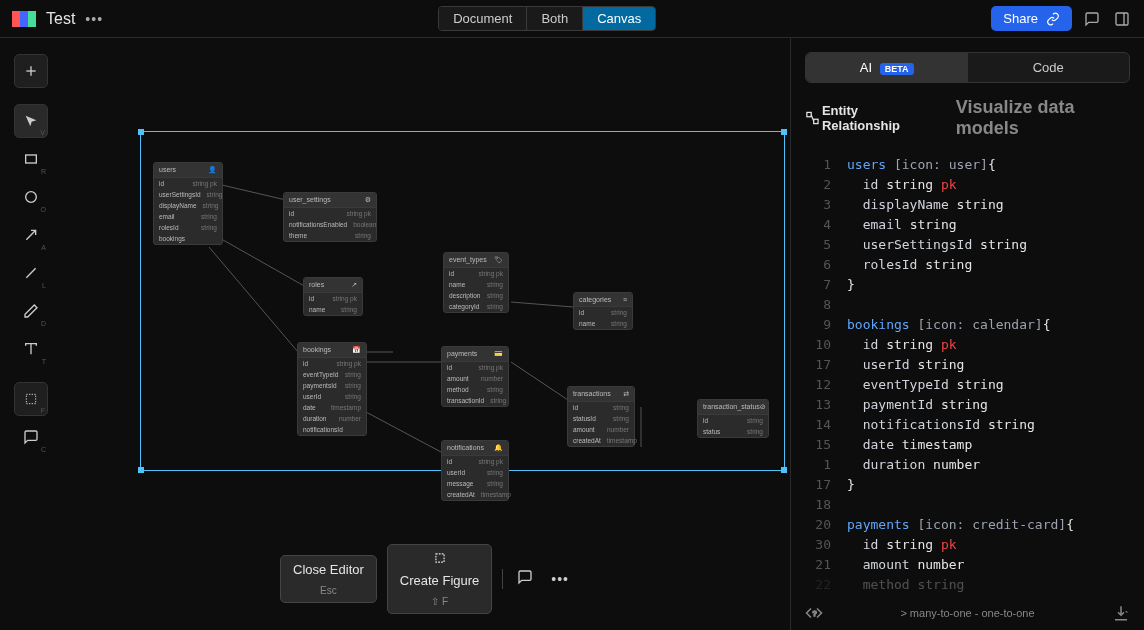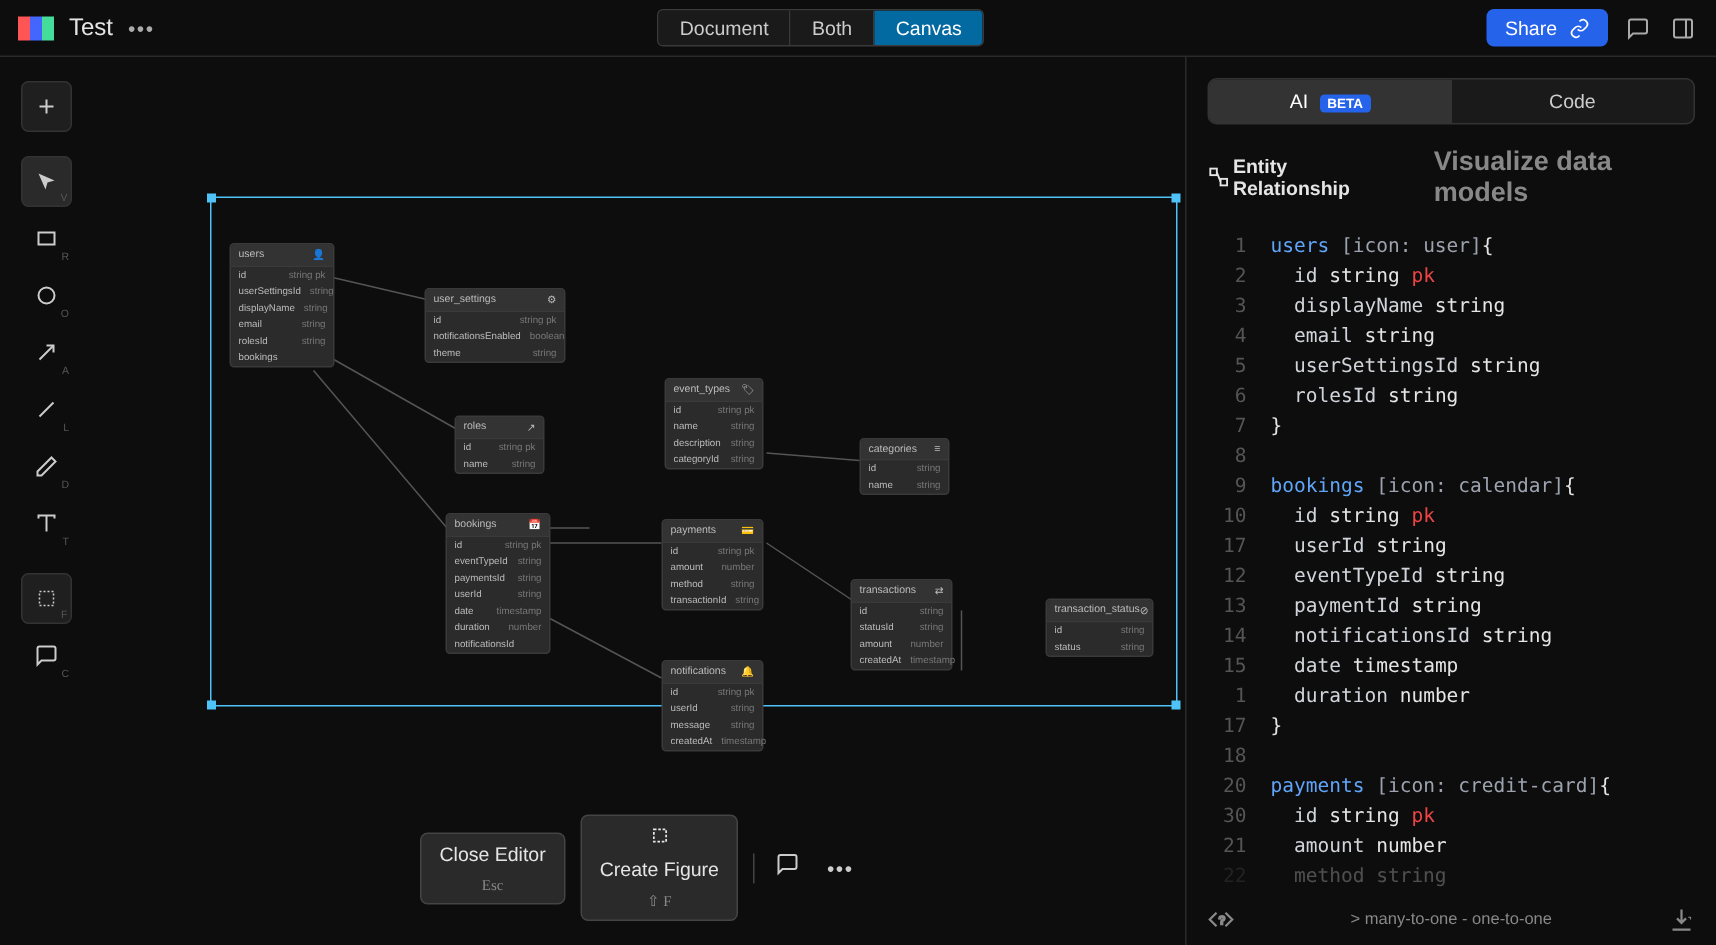--- a/index.html
+++ b/index.html
@@ -166,21 +166,21 @@
 .bottom-toolbar {
   position: absolute;
   bottom: 16px; left: 280px;
   display: flex; align-items: center; gap: 10px;
 }
 .bbtn {
   background:#2a2a2a; border:1px solid #444; border-radius:5px;
   padding: 6px 12px; display:flex; align-items:center; gap:8px;
   font-size:13px; color:#e5e5e5; cursor:pointer;flex-direction:column;
 }
-.kbd { font-size:10px; color:#888;font-family:Liberation Serif, serif; }
+.kbd { font-size:10px; color:#888; }
 .sep { width:1px; height:20px; background:#444; }
 .bicon { color:#ccc; cursor:pointer; padding:4px;}
 </style>
 </head>
 <body>
 
 <div class="topbar">
   <div class="topbar-left">
     <div class="logo"></div>
     <div class="doc-title">Test</div>

